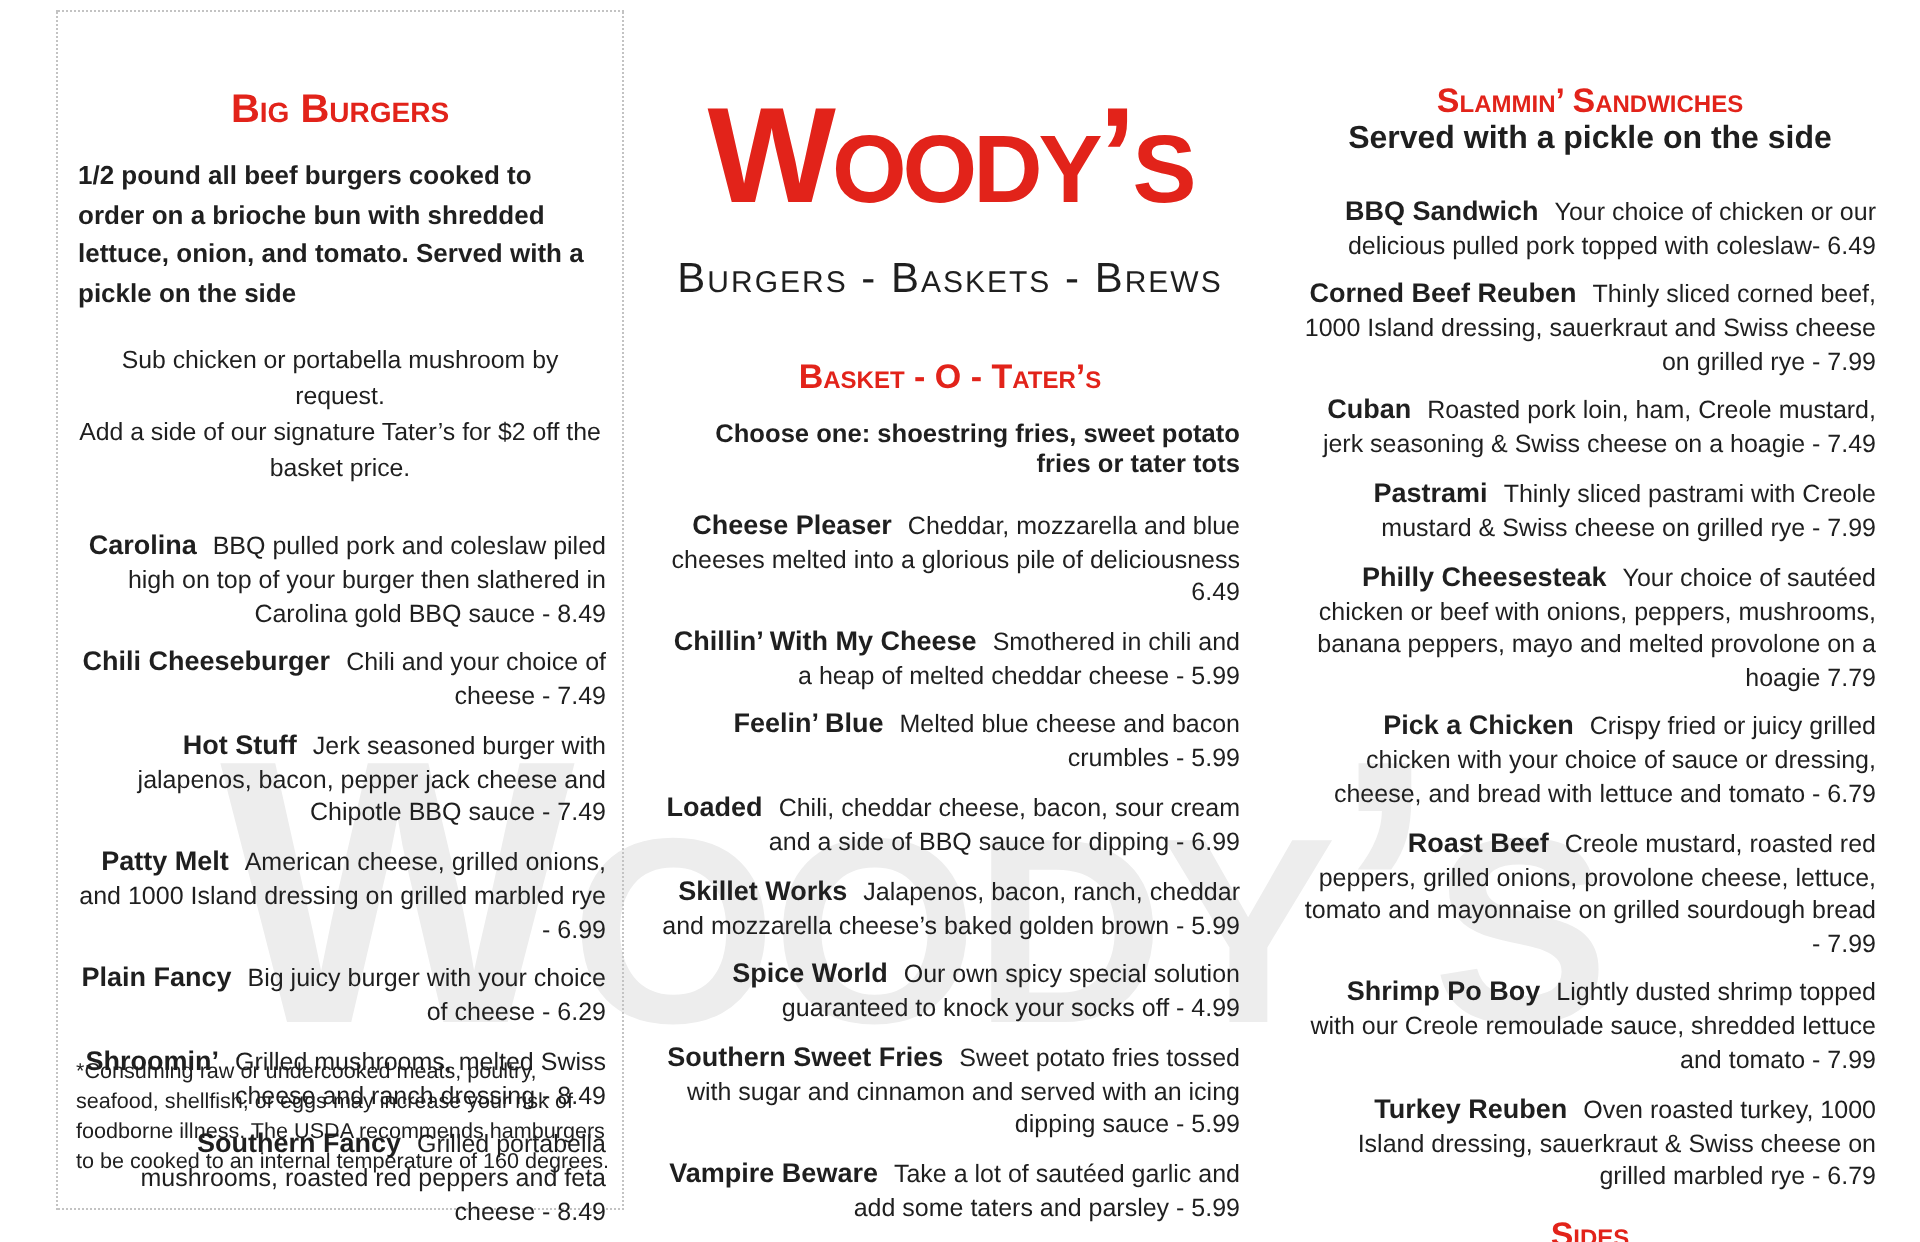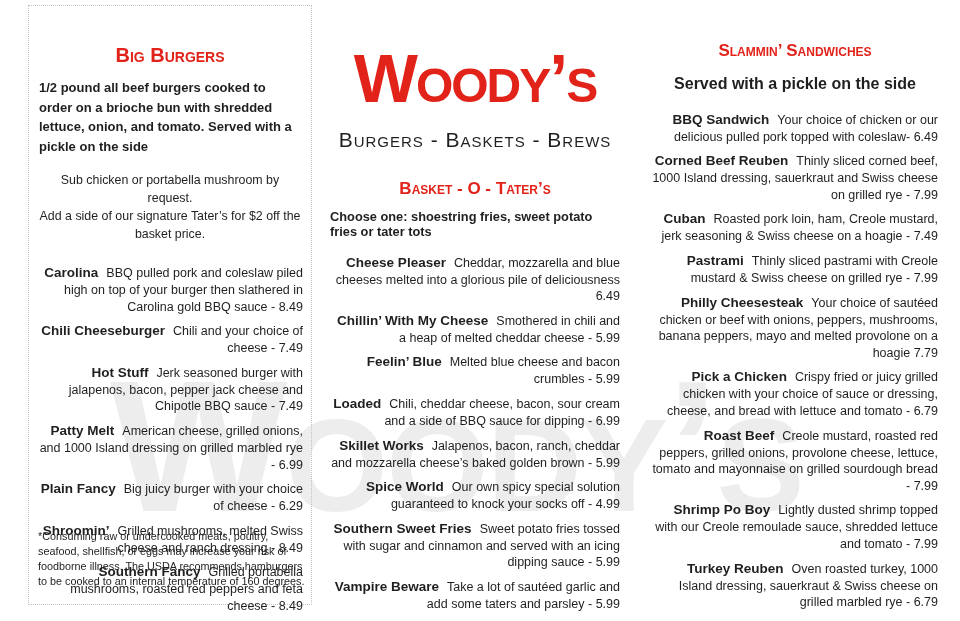--- a/index.html
+++ b/index.html
@@ -44,24 +44,24 @@
     text-align:center;margin:44px 0 0;
   }
   .tagline{
     font-variant:small-caps;font-size:21px;letter-spacing:1px;
     text-align:center;margin:16px 0 0;
   }
   .red-sub{
     color:var(--accent);font-variant:small-caps;font-weight:bold;
     font-size:17px;text-align:center;margin:28px 0 10px;line-height:1.1;
   }
-  .choose{font-weight:bold;font-size:12.8px;text-align:left;margin:0 0 15px;}
+  .choose{font-weight:bold;font-size:12.8px;text-align:right;margin:0 0 15px;}
   .col-mid .items{margin-top:0;}
 
-  .col-right .red-sub.first{margin-top:42px;margin-bottom:14px;}
+  .col-right .red-sub.first{margin-top:42px;margin-bottom:0;}
   .subtitle{font-weight:bold;font-size:16px;text-align:center;margin:0 0 18px;}
   .col-right .items{margin-top:0;}
   .sides-title{margin:12px 0 8px;}
 </style>
 </head>
 <body style="--accent: #e2231a; color: rgb(31, 31, 31);">
 
 <div class="watermark" style="color: rgb(237, 237, 237);">Woody’s</div>
 
 <div class="col col-left">

